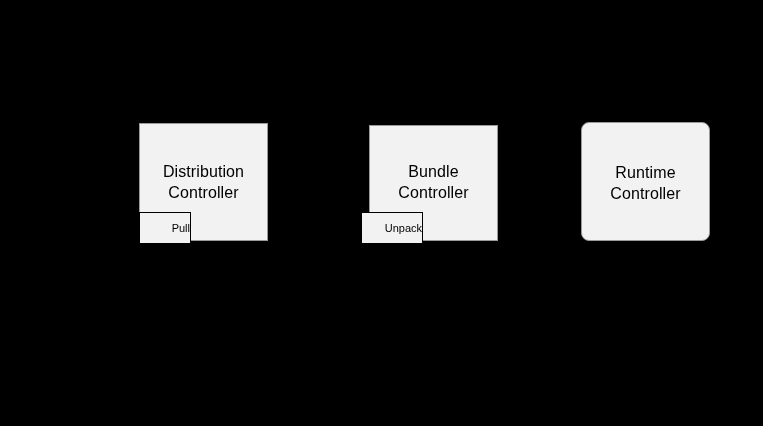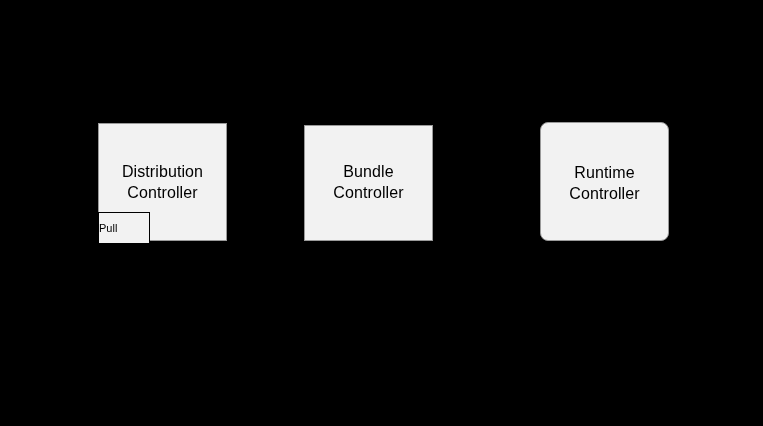--- a/index.html
+++ b/index.html
@@ -13,20 +13,21 @@
     height: 426px;
     overflow: hidden;
     font-family: "Liberation Sans", sans-serif;
     -webkit-font-smoothing: antialiased;
   }
   #canvas {
     position: relative;
     width: 683px;
     height: 426px;
     background: #000000;
+    margin-left: 41px;
   }
   .node {
     position: absolute;
     background: #f2f2f2;
     border: 1px solid #9a9a9a;
     box-sizing: border-box;
   }
   .node-title {
     position: absolute;
     left: 0;
@@ -39,37 +40,37 @@
     white-space: pre-line;
     letter-spacing: 0.1px;
   }
   .subnode {
     position: absolute;
     background: #f2f2f2;
     border: 1px solid #000000;
     box-sizing: border-box;
     display: flex;
     align-items: center;
-    justify-content: flex-start;
+    justify-content: flex-end;
   }
   .subnode-label {
     color: #000000;
     font-size: 11px;
     line-height: 13px;
     font-family: "Liberation Sans", sans-serif;
     white-space: nowrap;
   }
 
   
   #node-distribution { left: 98px;  top: 123px; width: 129px; height: 118px; }
   #node-distribution .node-title { top: 37px; }
   #sub-pull { left: 98px; top: 212px; width: 52px; height: 32px; }
 
   
-  #node-bundle { left: 304px; top: 125px; width: 129px; height: 116px; }
+  #node-bundle { left: 328px; top: 125px; width: 129px; height: 116px; }
   #node-bundle .node-title { top: 35px; }
   #sub-unpack { left: 320px; top: 212px; width: 62px; height: 32px; }
 
   
   #node-runtime { left: 540px; top: 122px; width: 129px; height: 119px; border-radius: 8px; }
   #node-runtime .node-title { top: 39px; }
 </style>
 </head>
 <body>
 
@@ -80,19 +81,22 @@
 Controller</div>
   </div>
   <div class="subnode" id="sub-pull">
     <span class="subnode-label">Pull</span>
   </div>
 
   <div class="node" id="node-bundle">
     <div class="node-title">Bundle
 Controller</div>
   </div>
+  <div class="subnode" id="sub-unpack">
+    <span class="subnode-label">Unpack</span>
+  </div>
 
   <div class="node" id="node-runtime">
     <div class="node-title">Runtime
 Controller</div>
   </div>
 
 </div>
 
 </body></html>

